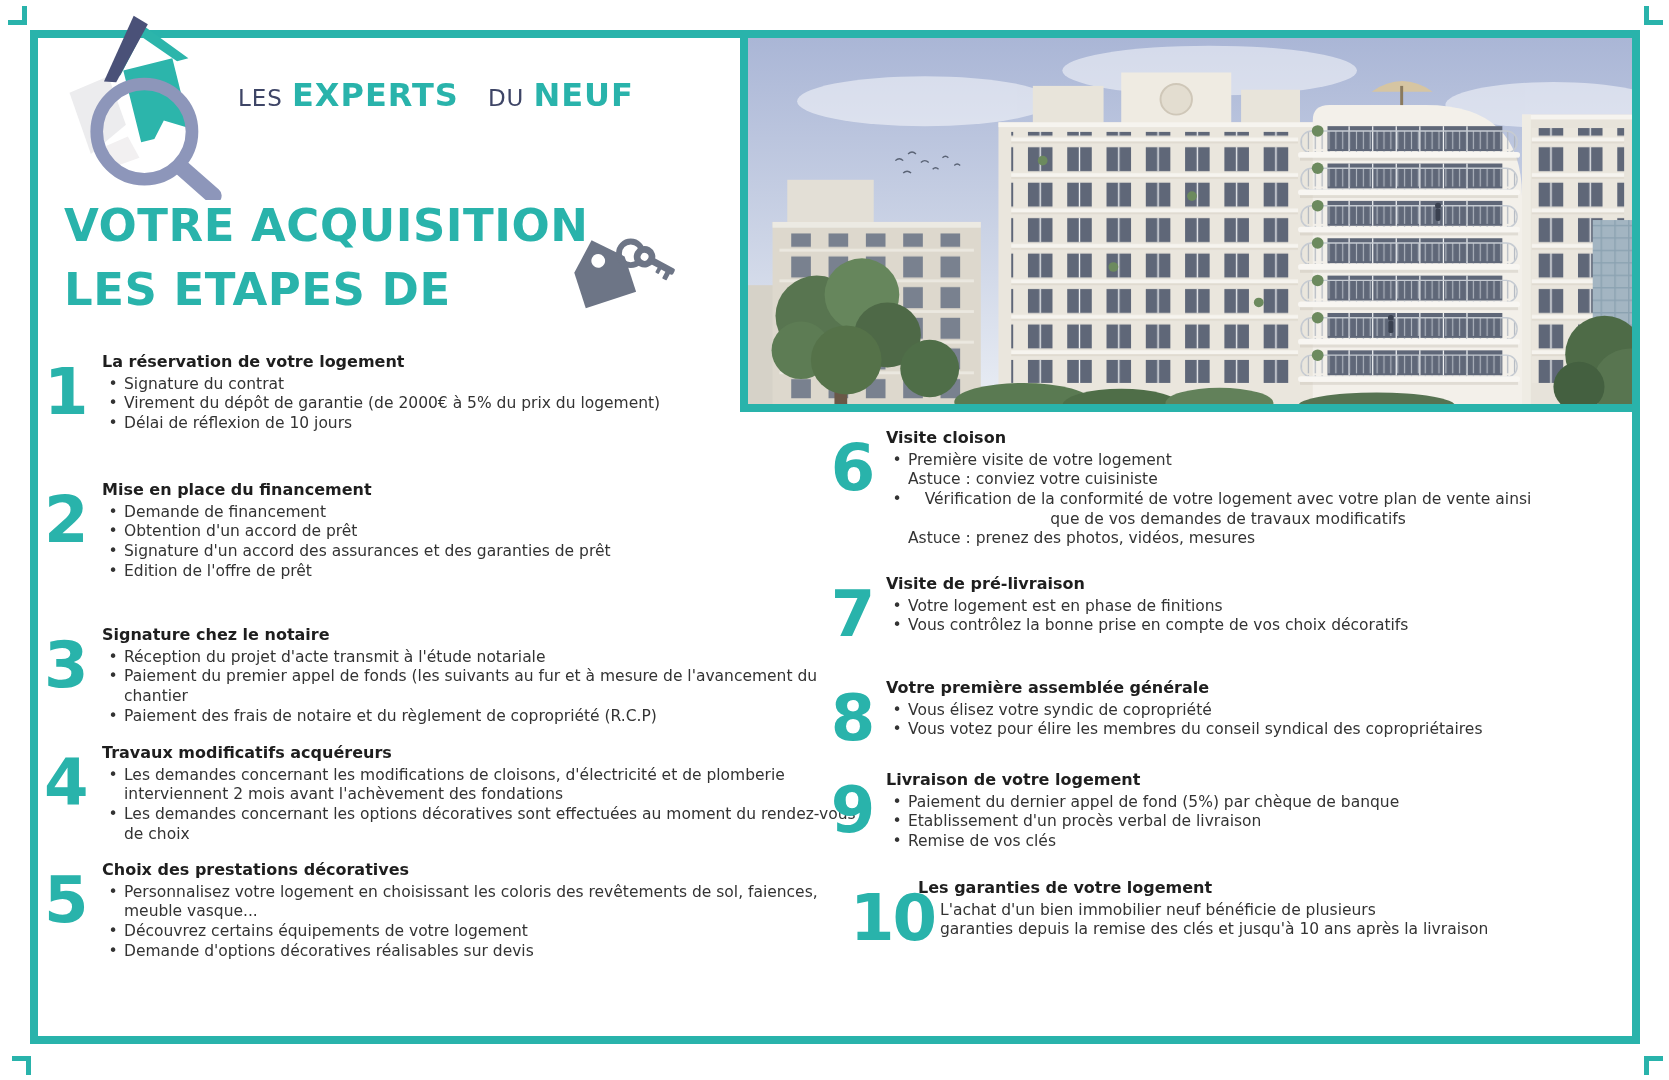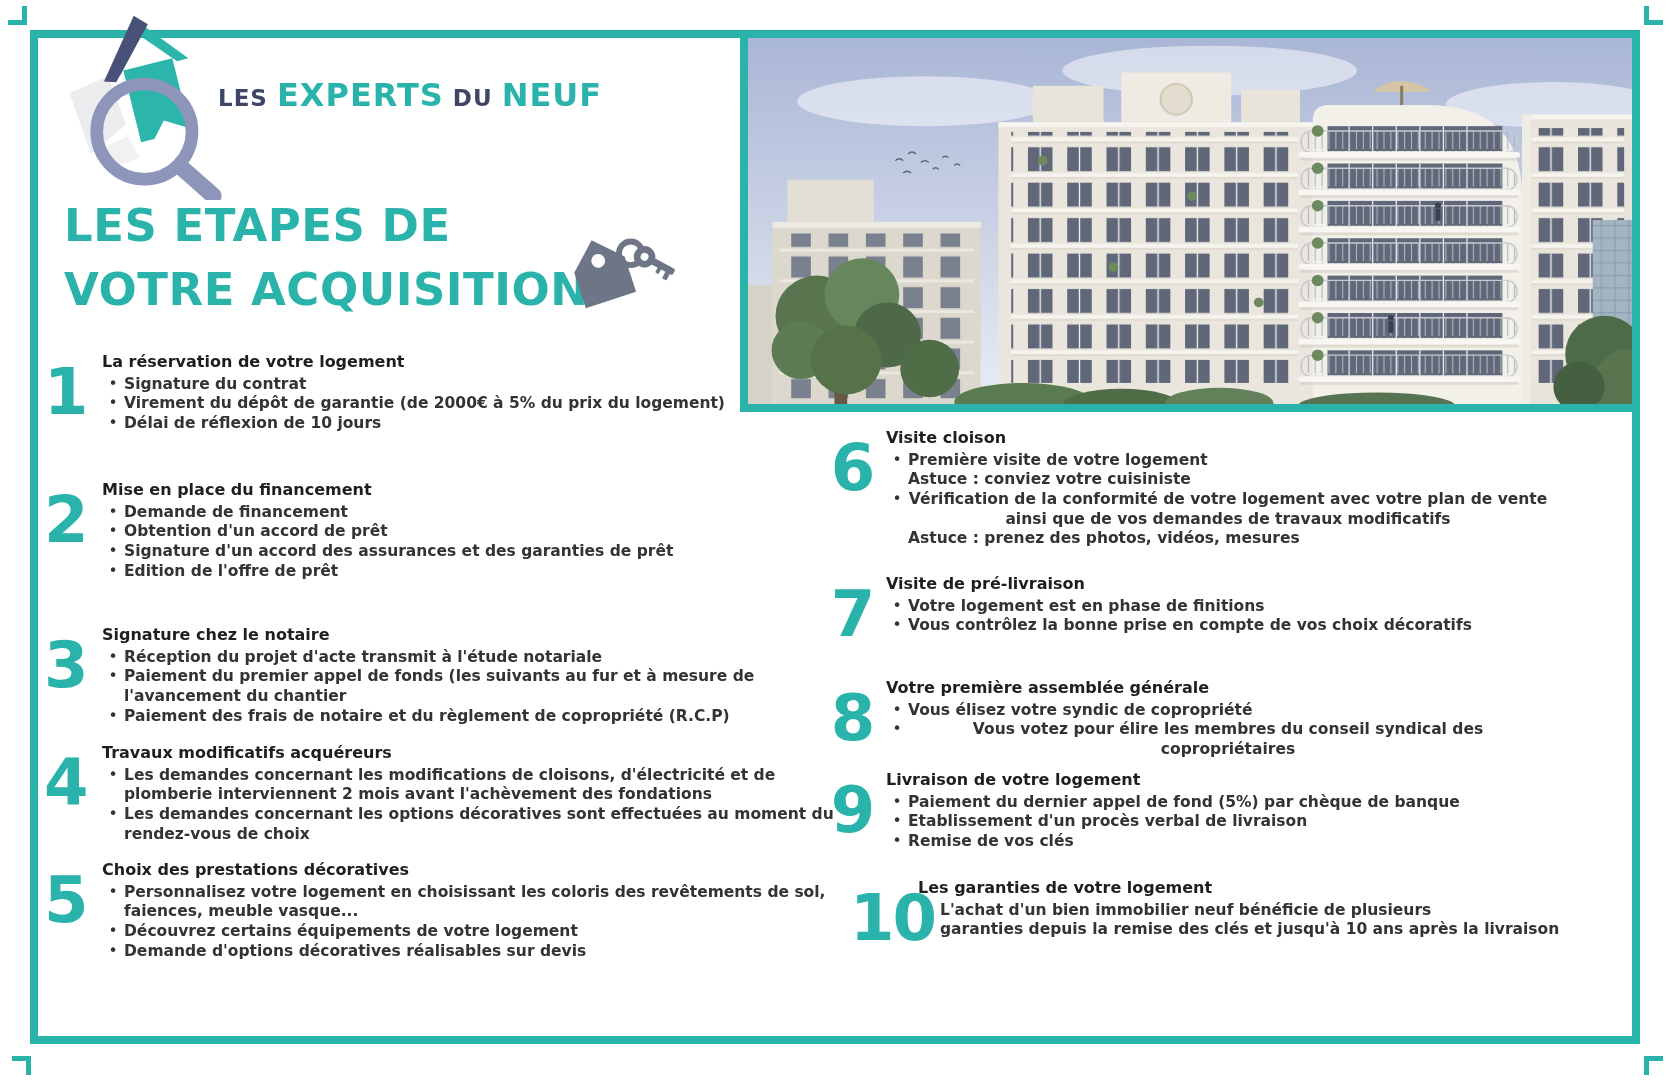--- a/index.html
+++ b/index.html
@@ -17,21 +17,21 @@
   .corner.tl { left:8px;    top:6px;     border-right:5px solid var(--teal,#29b3ab); border-bottom:5px solid var(--teal,#29b3ab); }
   .corner.tr { left:1644px; top:6px;     border-left:5px  solid var(--teal,#29b3ab); border-bottom:5px solid var(--teal,#29b3ab); }
   .corner.bl { left:12px;   top:1056px;  border-right:5px solid var(--teal,#29b3ab); border-top:5px    solid var(--teal,#29b3ab); }
   .corner.br { left:1644px; top:1056px;  border-left:5px  solid var(--teal,#29b3ab); border-top:5px    solid var(--teal,#29b3ab); }
 
   .logo-art { position:absolute; left:52px; top:0; width:175px; height:200px; }
   .logo-text {
     position:absolute; left:218px; top:76px; display:flex; align-items:baseline; gap:9px;
     white-space:nowrap;
   }
-  .logo-text .small { font-size:23px; font-weight:700; color:var(--navy,#3e4566); letter-spacing:1px; }
+  .logo-text .small { font-size:23px; font-weight:400; color:var(--navy,#3e4566); letter-spacing:1px;margin-left:20px; }
   .logo-text .big   { font-size:32px; font-weight:700; color:var(--teal,#29b3ab); letter-spacing:1px; }
 
   .page-title { position:absolute; left:64px; top:194px; }
   .page-title span {
     display:block; font-size:45px; font-weight:700; color:var(--teal,#29b3ab);
     letter-spacing:0.5px; line-height:64px;
   }
   .keys-art { position:absolute; left:558px; top:220px; width:118px; height:98px; }
 
   .photo {
@@ -44,21 +44,21 @@
   .step-num {
     color:var(--teal,#29b3ab); font-weight:700; font-size:64px; line-height:0.92;
     letter-spacing:-2px; margin-top:11px; flex:0 0 auto;
   }
   .step.sleft  .step-num { width:58px; }
   .step.sright .step-num { width:68px; text-align:center; }
   .step-body { padding-top:0; }
   .step-title { font-size:16px; font-weight:700; color:#1e1e1e; line-height:1.22; margin-bottom:3px; }
   .item { display:flex; font-size:15.5px; color:#333; line-height:1.27; }
   .marker { flex:0 0 22px; text-align:center; }
-  .itext  { display:block;font-weight:bold; }
+  .itext  { display:block; }
   .step.sleft  .itext { max-width:738px; }
   .step.sright .itext { max-width:640px;text-align:center; }
 </style>
 </head>
 <body>
 
 <div class="corner tl"></div>
 <div class="corner tr"></div>
 <div class="corner bl"></div>
 <div class="corner br"></div>
@@ -78,22 +78,22 @@
 </svg>
 
 <div class="logo-text">
   <span class="small">LES</span>
   <span class="big">EXPERTS</span>
   <span class="small">DU</span>
   <span class="big">NEUF</span>
 </div>
 
 <h1 class="page-title">
+  <span>VOTRE ACQUISITION</span>
   <span>LES ETAPES DE</span>
-  <span>VOTRE ACQUISITION</span>
 </h1>
 
 <svg class="keys-art" viewBox="0 0 120 100" aria-hidden="true">
   <g fill="#6d7586">
     <g transform="rotate(-18 42 55)">
       <polygon points="18,46 45,20 72,46 72,84 18,84"></polygon>
       <circle cx="45" cy="42" r="7" fill="#ffffff"></circle>
     </g>
     <circle cx="74" cy="34" r="12" fill="none" stroke="#6d7586" stroke-width="6"></circle>
     <g transform="rotate(28 88 42)">

